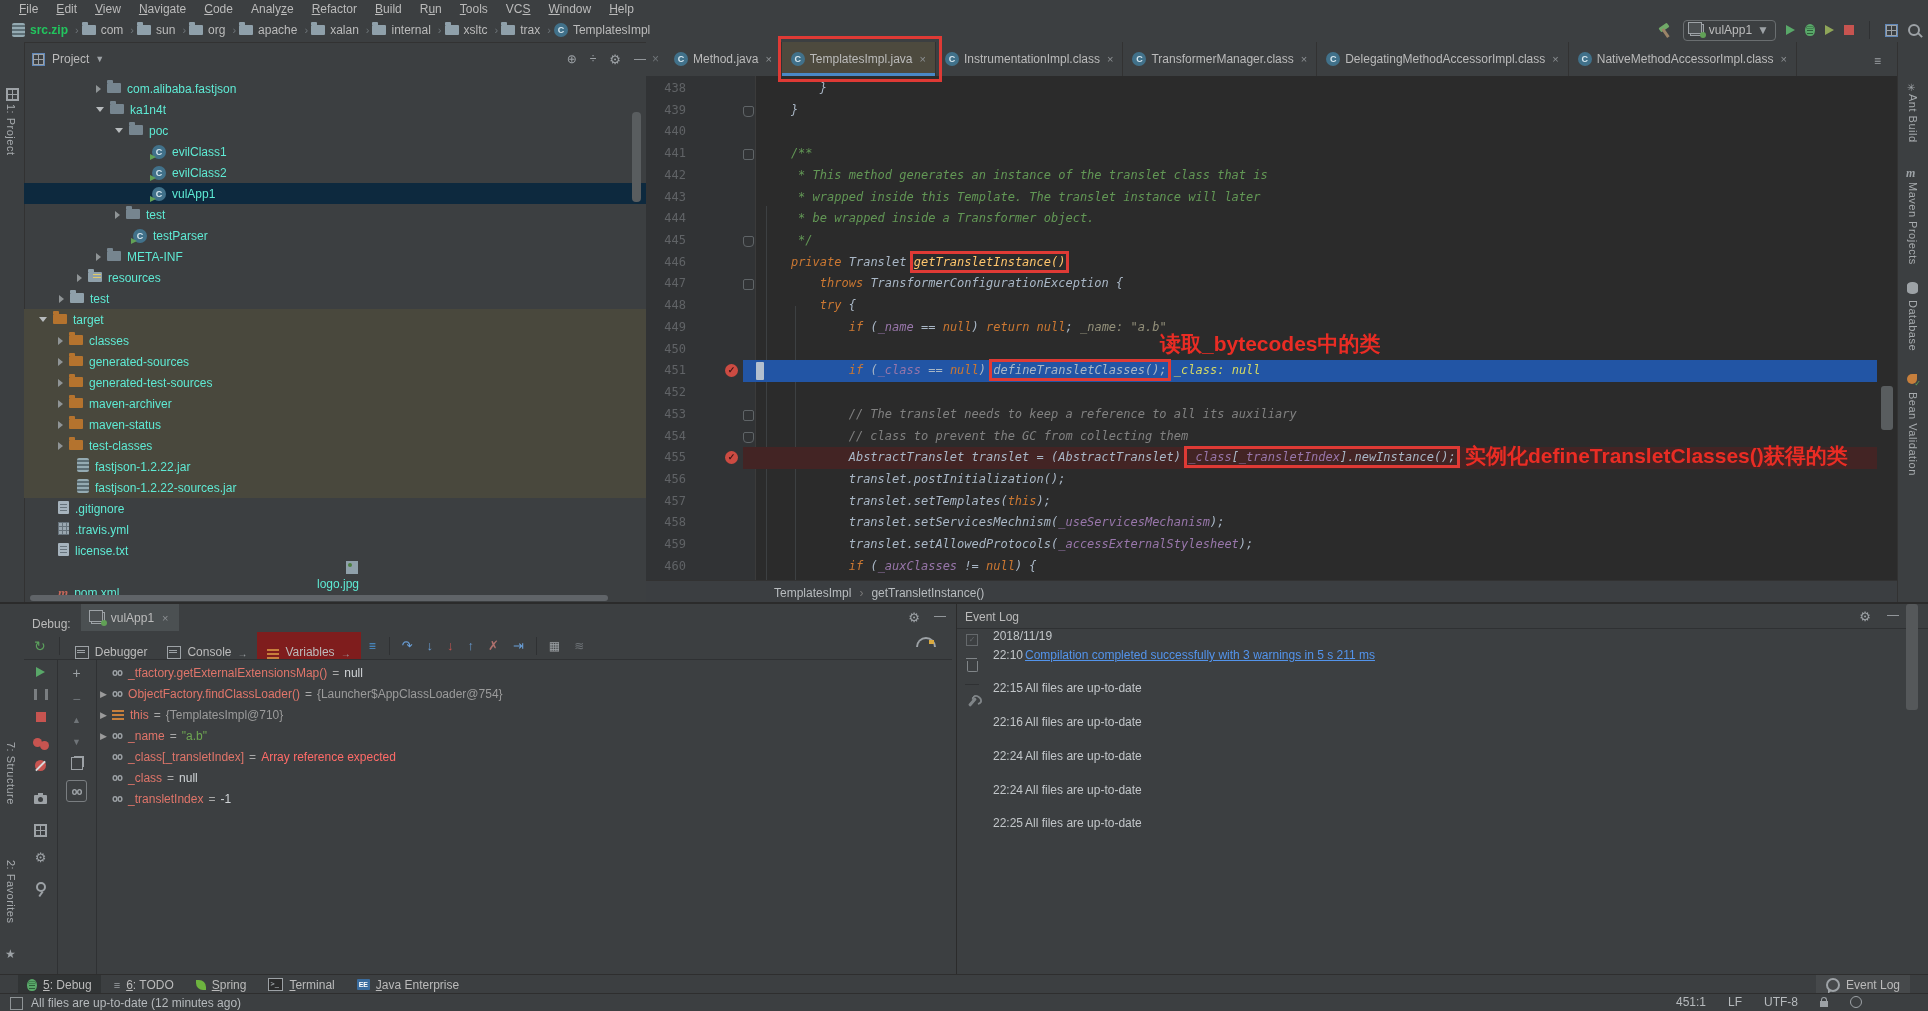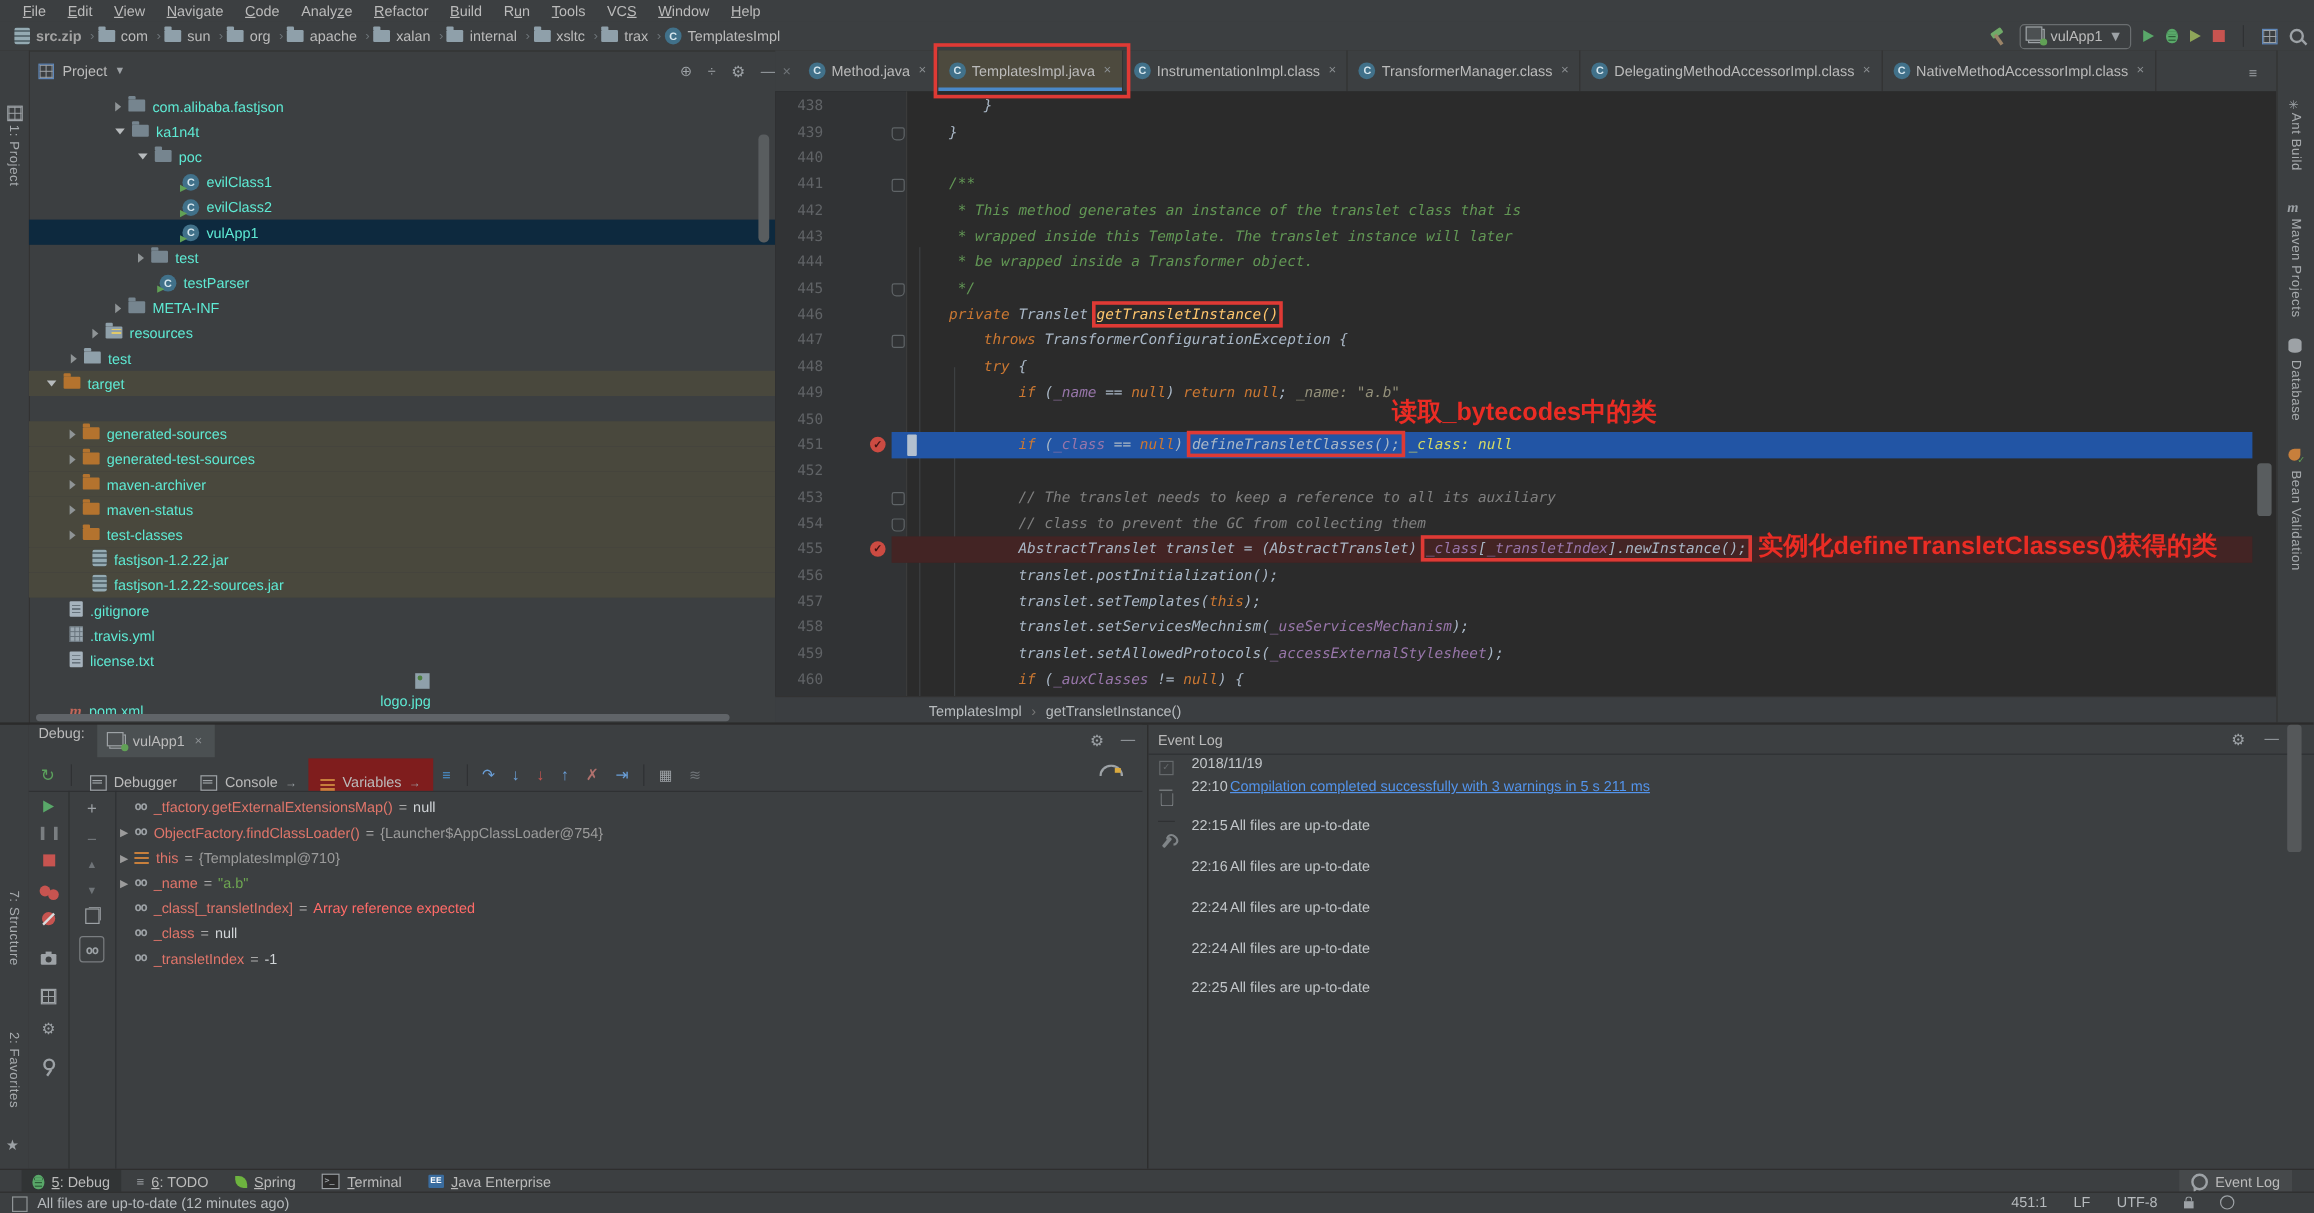--- a/index.html
+++ b/index.html
@@ -7,21 +7,21 @@
   #root{position:absolute;inset:0;width:1928px;height:1011px;background:#3c3f41;color:#bbbbbb;font-size:12px;}
   .abs{position:absolute;}
   u{text-decoration:underline;}
   
   #menubar{left:0;top:0;width:1928px;height:18px;background:#3c3f41;display:flex;align-items:center;padding-left:10px;gap:0;}
   .menu-item{padding:0 9px;color:#bbbbbb;cursor:default;}
   #navbar{left:0;top:18px;width:1928px;height:24px;background:#3c3f41;border-bottom:1px solid #323232;display:flex;align-items:center;padding-left:12px;}
   .crumb{display:flex;align-items:center;gap:5px;margin-right:4px;}
   .crumb-sep{color:#6d7478;margin:0 3px;font-size:11px;}
   .crumb-label{color:#bbbbbb;}
-  .crumb-first .crumb-label{color:#a3a3a3;font-weight:bold;}
+  .crumb-first .crumb-label{color:#22c55e;font-weight:bold;}
   #nav-right{position:absolute;right:8px;top:18px;height:24px;display:flex;align-items:center;gap:10px;}
   #run-combo{display:flex;align-items:center;gap:5px;border:1px solid #6a6e70;border-radius:4px;height:19px;padding:0 6px;}
   
   #tabstrip{left:646px;top:42px;width:1282px;height:34px;background:#3c3f41;display:flex;align-items:stretch;}
   .etab{display:flex;align-items:center;gap:5px;padding:0 9px;border-right:1px solid #323232;color:#bbbbbb;position:relative;}
   .etab.sel{background:#4d4a3e;box-shadow:inset 0 -3px 0 #4a88c7;}
   .tab-close{color:#8c9093;font-size:11px;margin-left:2px;}
   
   .vlabel{writing-mode:vertical-rl;color:#a7abae;font-size:11px;letter-spacing:.5px;}
   
@@ -73,21 +73,21 @@
   .c-h{color:#93907a;}
   .c-h2{color:#d6da63;}
   .redbox{outline:3px solid #df3a35;outline-offset:1px;}
   .indent-guide{position:absolute;width:1px;background:#3d4042;}
   #ed-scroll-thumb{left:1235px;top:310px;width:12px;height:44px;background:#595d5f;border-radius:3px;}
   .cn-note{position:absolute;color:#ea2c24;font:bold 21px/24px "Liberation Sans",sans-serif;white-space:nowrap;}
   #tab-redbox{position:absolute;border:3px solid #df3a35;pointer-events:none;}
   #breadcrumb2{left:646px;top:580px;width:1251px;height:23px;background:#3b3e41;border-top:1px solid #323232;display:flex;align-items:center;padding-left:128px;gap:8px;color:#b8bcbf;}
   
   #debugpanel{left:24px;top:604px;width:928px;height:370px;background:#3c3f41;}
-  #dbg-header{position:absolute;left:0;top:0;width:100%;height:27px;display:flex;align-items:flex-start;padding-left:8px;}
+  #dbg-header{position:absolute;left:0;top:0;width:100%;height:27px;display:flex;align-items:flex-end;padding-left:8px;}
   #dbg-session{display:flex;align-items:center;gap:6px;background:#4b5052;height:27px;padding:0 10px;margin-left:10px;}
   #dbg-toolbar{position:absolute;left:0;top:28px;width:100%;height:27px;display:flex;align-items:center;border-bottom:1px solid #2f3133;}
   .dtab{display:flex;align-items:flex-end;gap:6px;padding:0 10px;height:27px;color:#bbbbbb;}
   .dtab.sel{background:#7f1d1d;}
   .dstep{color:#6a9fd8;font-size:13px;margin:0 7px;}
   .dstep.red{color:#c75450;}
   .vsep{width:1px;height:18px;background:#2f3133;margin:0 5px;}
   #dbg-colA{position:absolute;left:0;top:55px;width:33px;bottom:0;border-right:1px solid #2f3133;display:flex;flex-direction:column;align-items:center;}
   #dbg-colB{position:absolute;left:33px;top:55px;width:39px;bottom:0;border-right:1px solid #2f3133;display:flex;flex-direction:column;align-items:center;}
   .vars{position:absolute;left:76px;top:55px;right:0;bottom:0;}
@@ -327,20 +327,25 @@
       <div class="trow" style="top: 212px;">
         <span class="tri-r" style="margin-left: 35px;"></span>
         <span style="margin-left: 6px; position: relative;"><span class="ifolder" style="display: inline-block;"></span></span>
         <span class="tlabel">test</span>
       </div>
       <div class="trow olive" style="top: 233px;">
         <span class="tri-d" style="margin-left: 15px;"></span>
         <span style="margin-left: 6px; position: relative;"><span class="ifolder iexcl" style="display: inline-block;"></span></span>
         <span class="tlabel">target</span>
       </div>
+      <div class="trow olive" style="top: 254px;">
+        <span class="tri-r" style="margin-left: 34px;"></span>
+        <span style="margin-left: 6px; position: relative;"><span class="ifolder iexcl" style="display: inline-block;"></span></span>
+        <span class="tlabel">classes</span>
+      </div>
       <div class="trow olive" style="top: 275px;">
         <span class="tri-r" style="margin-left: 34px;"></span>
         <span style="margin-left: 6px; position: relative;"><span class="ifolder iexcl" style="display: inline-block;"></span></span>
         <span class="tlabel">generated-sources</span>
       </div>
       <div class="trow olive" style="top: 296px;">
         <span class="tri-r" style="margin-left: 34px;"></span>
         <span style="margin-left: 6px; position: relative;"><span class="ifolder iexcl" style="display: inline-block;"></span></span>
         <span class="tlabel">generated-test-sources</span>
       </div>

